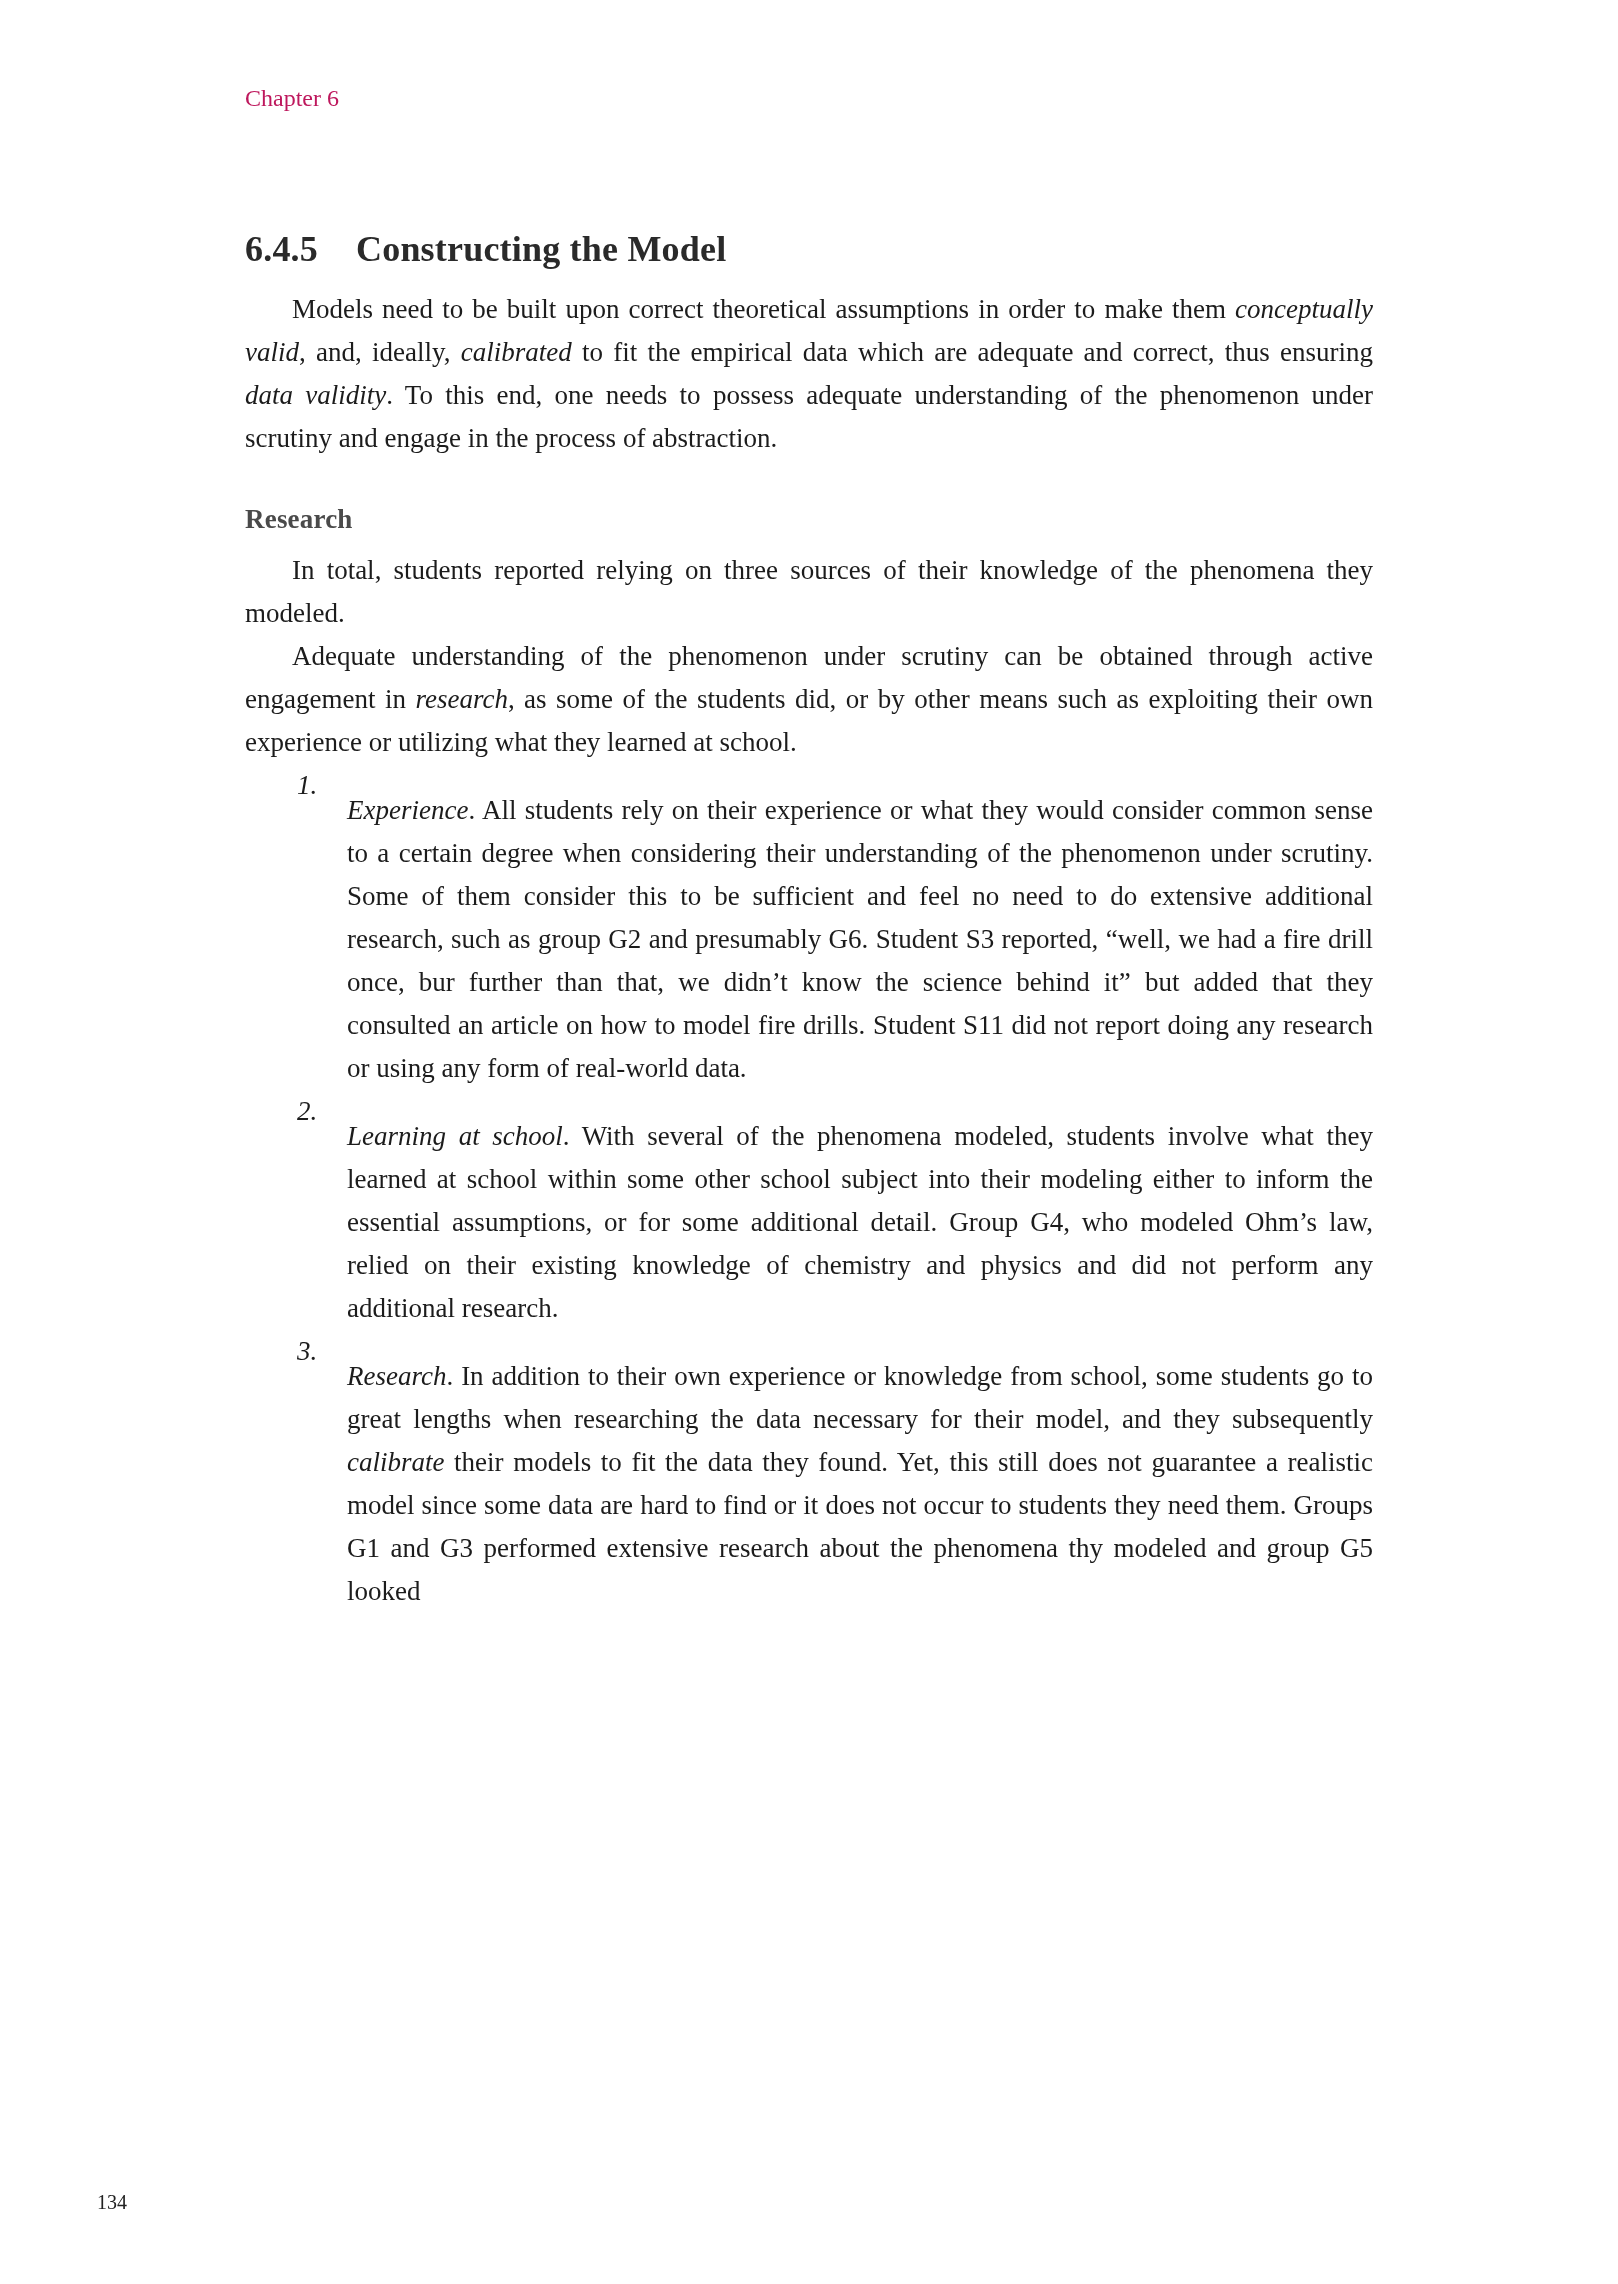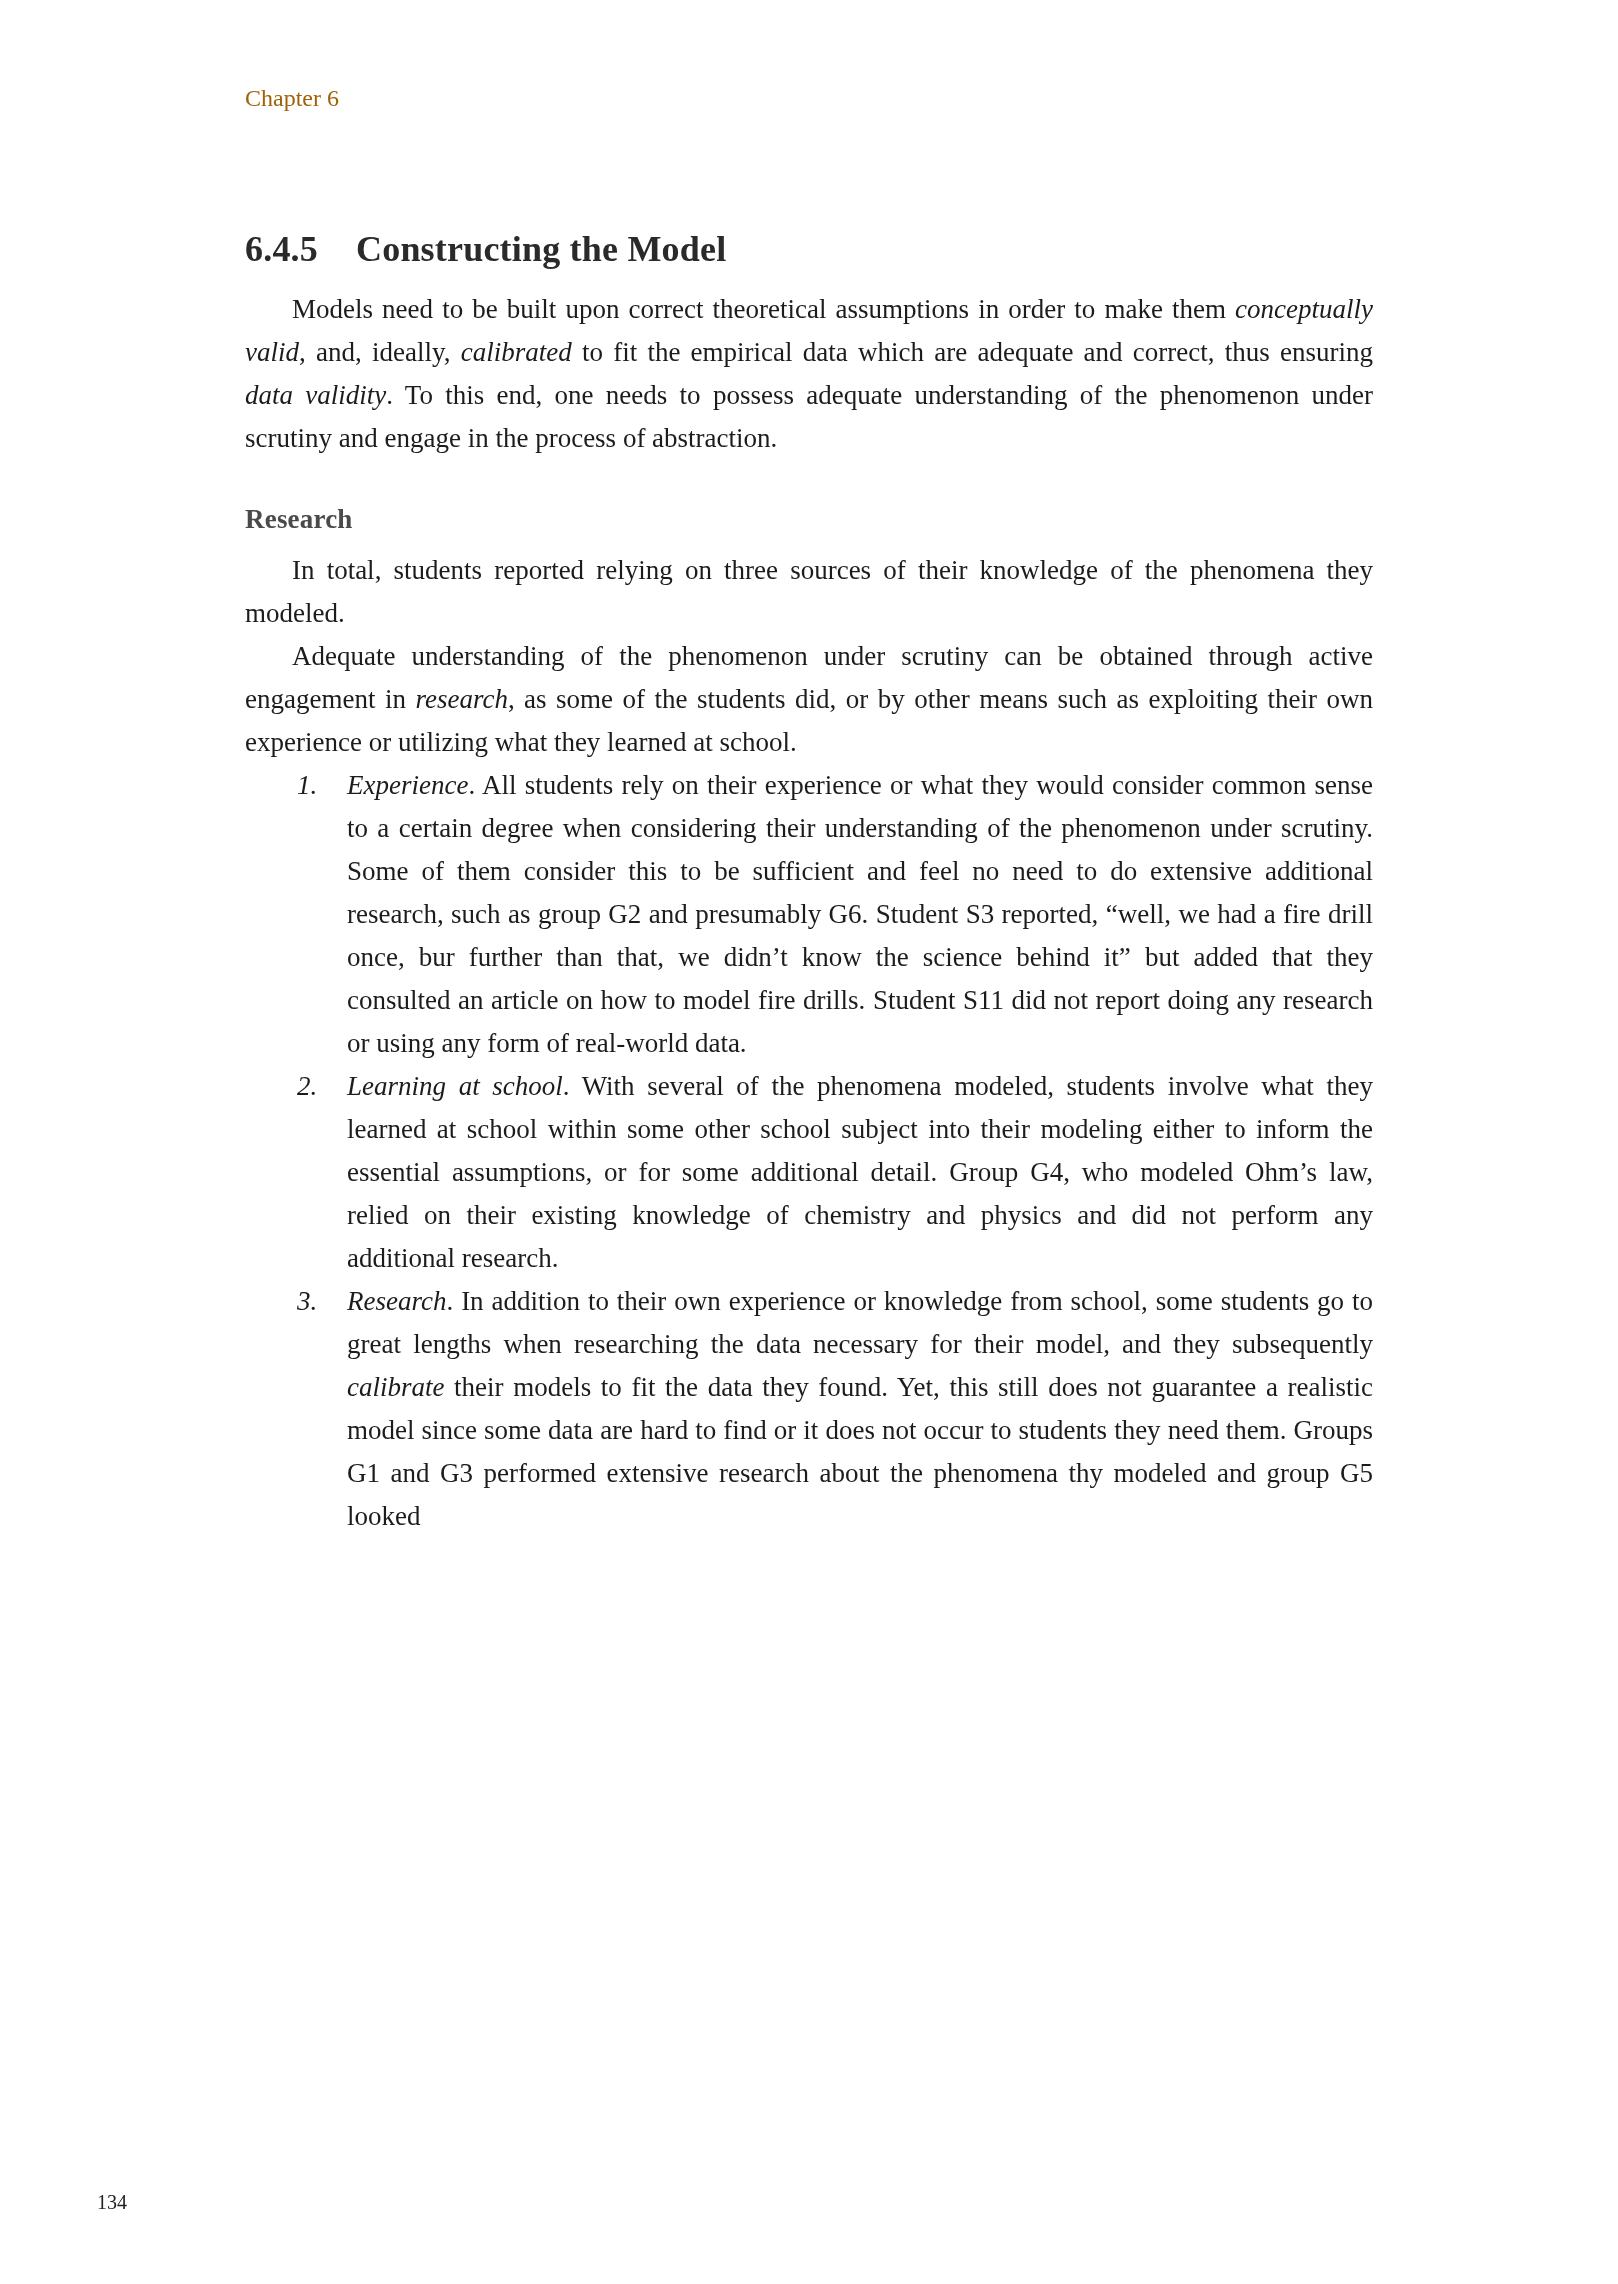--- a/index.html
+++ b/index.html
@@ -14,21 +14,21 @@
     background: #ffffff;
     font-family: "Liberation Serif", serif;
     color: #1c1c1c;
     overflow: hidden;
   }
   .running-header {
     position: absolute;
     left: 245px;
     top: 85px;
     font-size: 24px;
-    color: #a16207;
+    color: #be185d;
   }
   .content {
     position: absolute;
     left: 245px;
     top: 228px;
     width: 1128px;
   }
   .section-heading {
     margin: 0 0 18px 0;
     font-size: 36px;
@@ -74,20 +74,21 @@
     line-height: 43px;
     color: #1c1c1c;
   }
   .item-body {
     flex: 1;
     font-size: 27px;
     line-height: 43px;
     text-align: justify;
     text-justify: inter-word;
     color: #1c1c1c;
+    margin-top: 25px;
   }
   em {
     font-style: italic;
   }
   .page-number {
     position: absolute;
     left: 97px;
     top: 2191px;
     font-size: 20px;
     color: #222222;

